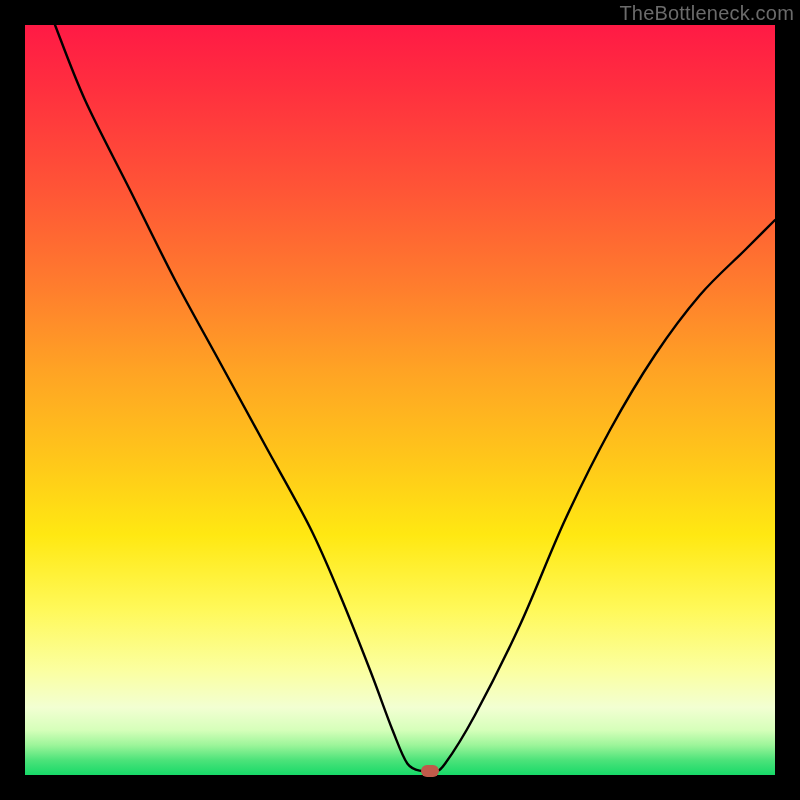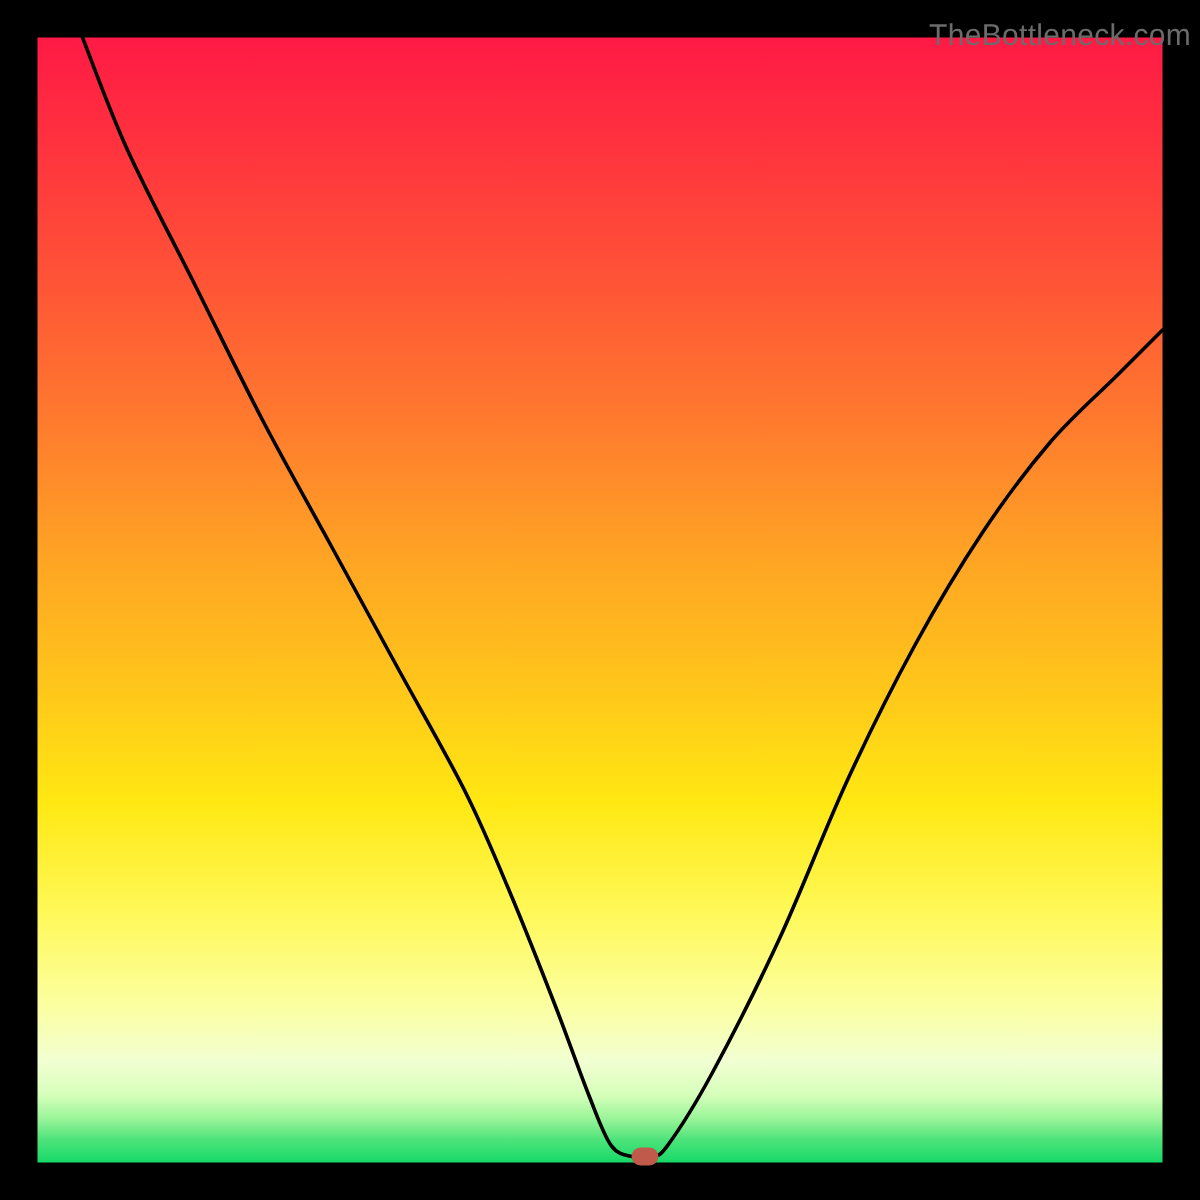--- a/index.html
+++ b/index.html
@@ -34,21 +34,21 @@
       #fff95a 78%,
       #fbffa0 86%,
       #f2ffd2 91%,
       #d6ffba 94%,
       #9df59a 96%,
       #4de37a 98%,
       #17d968 100%);
   }
   .watermark {
     position: absolute;
-    top: 13px;
+    top: 2px;
     right: 6px;
     color: #6b6b6b;
     font-size: 20px;
     letter-spacing: 0.2px;
     font-weight: 500;
   }
   svg.curve {
     position: absolute;
     left: 0;
     top: 0;

